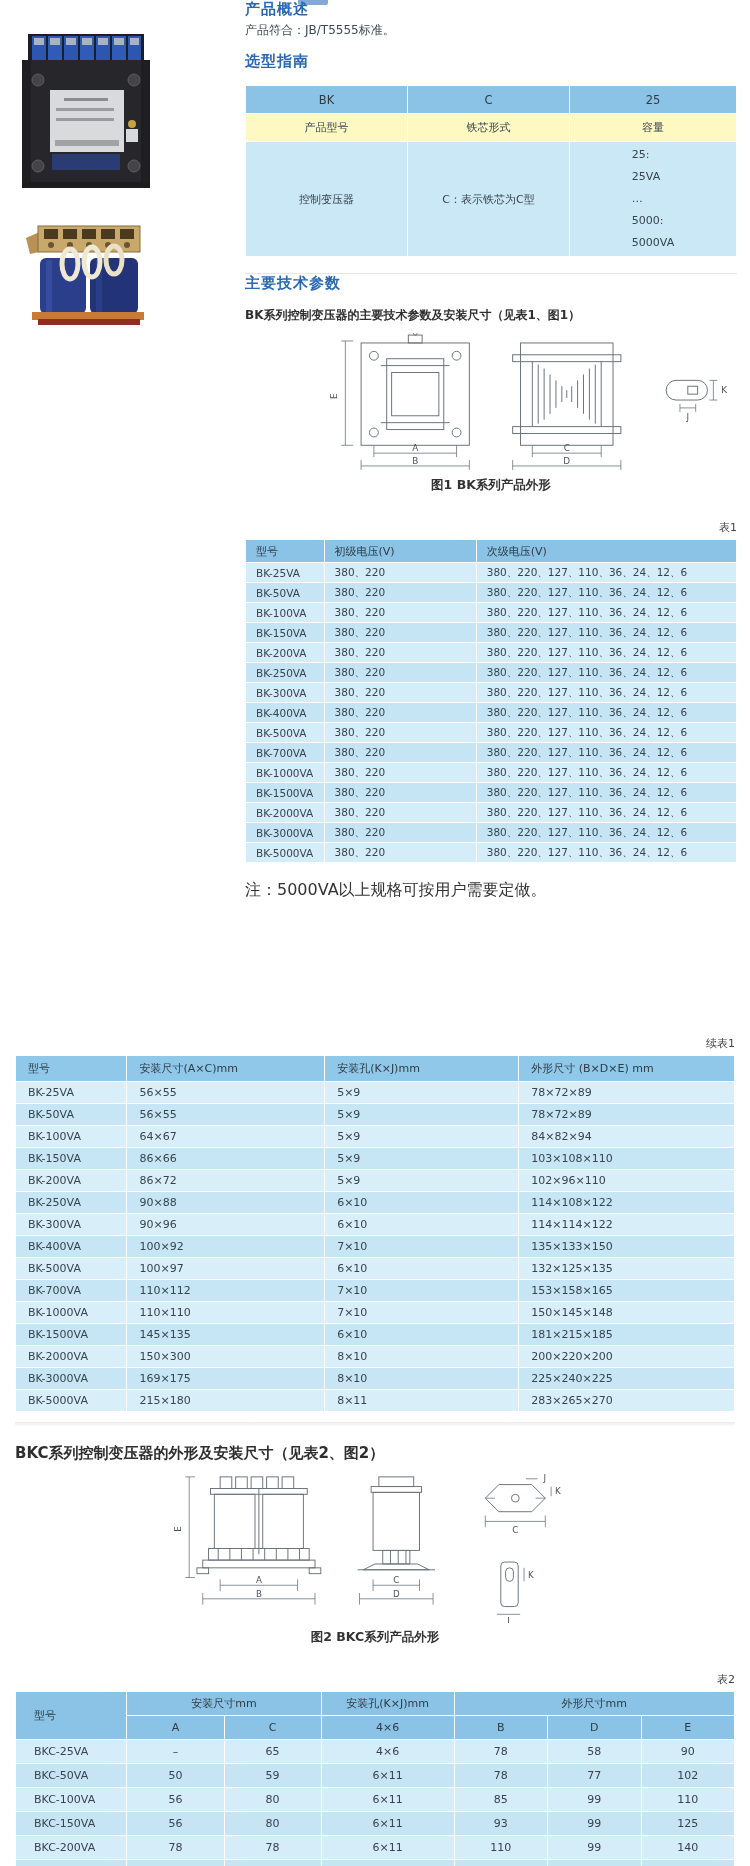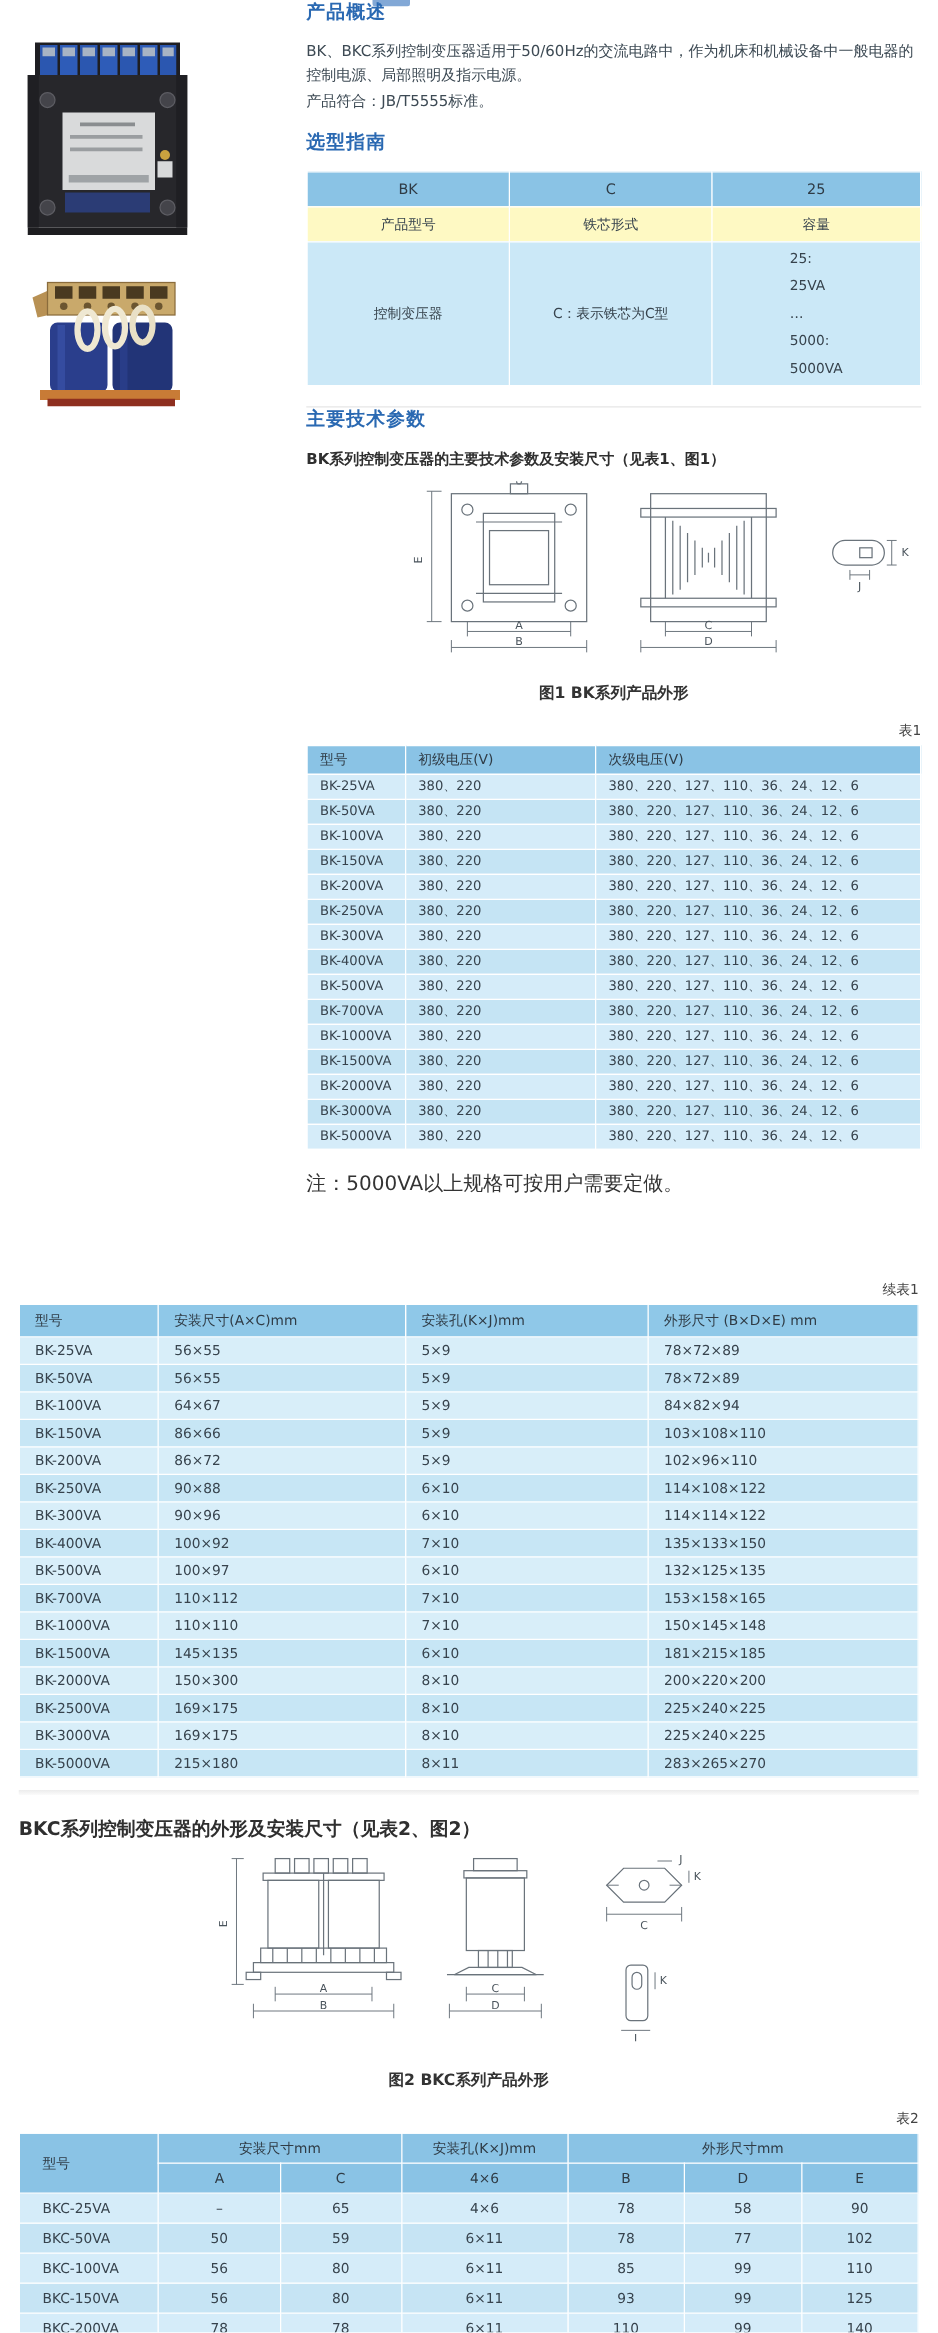--- a/index.html
+++ b/index.html
@@ -27,22 +27,22 @@
   
   .sel-table{margin-top:14px;}
   .sel-table th{background:#8ac3e5;height:25px;text-align:center;font-size:11.5px;color:#2f3b45;}
   .sel-table .sub td{background:#fef9c3;height:25px;text-align:center;}
   .sel-table .body td{background:#cbe8f7;height:112px;text-align:center;vertical-align:middle;}
   .cap-lines{display:inline-block;text-align:left;line-height:2.0;}
   .divider{height:1px;background:#e6e6e6;margin-top:16px;}
 
   
   .fig{margin-top:8px;}
-  .fig-caption{text-align:center;font-size:12.5px;font-weight:600;color:#333;margin-top:19px;}
-  .tbl-label{text-align:right;font-size:11px;color:#444;margin-top:14px;}
+  .fig-caption{text-align:center;font-size:12.5px;font-weight:600;color:#333;margin-top:2px;}
+  .tbl-label{text-align:right;font-size:11px;color:#444;margin-top:26px;}
   svg .ln{stroke:#6a737b;stroke-width:1;fill:none;}
   svg .dim{stroke:#6a737b;stroke-width:.8;fill:none;}
   svg .lbl{font-size:9px;fill:#4a545c;}
 
   
   .t1{margin-top:4px;}
   .t1 th{background:#8ac3e5;height:22px;text-align:left;padding:0 0 0 10px;font-size:11px;color:#2f3b45;}
   .t1 td{padding:2px 0 2px 10px;font-size:10.5px;height:15px;}
   .t1 tbody tr:nth-child(odd) td{background:#d5ecf9;}
   .t1 tbody tr:nth-child(even) td{background:#c5e4f4;}
@@ -135,21 +135,20 @@
         <ellipse cx="74" cy="38" rx="8" ry="15" fill="none" stroke="#efe8d2" stroke-width="5"></ellipse>
         <ellipse cx="96" cy="36" rx="8" ry="14" fill="none" stroke="#e9e0c6" stroke-width="5"></ellipse>
         <rect x="14" y="88" width="112" height="8" fill="#c87b36"></rect>
         <rect x="20" y="95" width="102" height="6" fill="#8e2f1f"></rect>
       </svg>
     </div>
   </div>
 
   <div class="content">
     <h2 class="sec h-overview">产品概述</h2>
-    <p class="para">BK、BKC系列控制变压器适用于50/60Hz的交流电路中，作为机床和机械设备中一般电器的控制电源、局部照明及指示电源。</p>
     <p class="para2">产品符合：JB/T5555标准。</p>
 
     <h2 class="sec h-selection">选型指南</h2>
     <table class="sel-table">
       <colgroup>
           <col style="width:33%">
           <col style="width:33%">
           <col style="width:34%">
         </colgroup>
       <thead>
@@ -444,26 +443,20 @@
               <td>BK-1500VA</td>
               <td>145×135</td>
               <td>6×10</td>
               <td>181×215×185</td>
             </tr>
             <tr>
               <td>BK-2000VA</td>
               <td>150×300</td>
               <td>8×10</td>
               <td>200×220×200</td>
-            </tr>
-            <tr>
-              <td>BK-2500VA</td>
-              <td>169×175</td>
-              <td>8×10</td>
-              <td>225×240×225</td>
             </tr>
             <tr>
               <td>BK-3000VA</td>
               <td>169×175</td>
               <td>8×10</td>
               <td>225×240×225</td>
             </tr>
             <tr>
               <td>BK-5000VA</td>
               <td>215×180</td>

